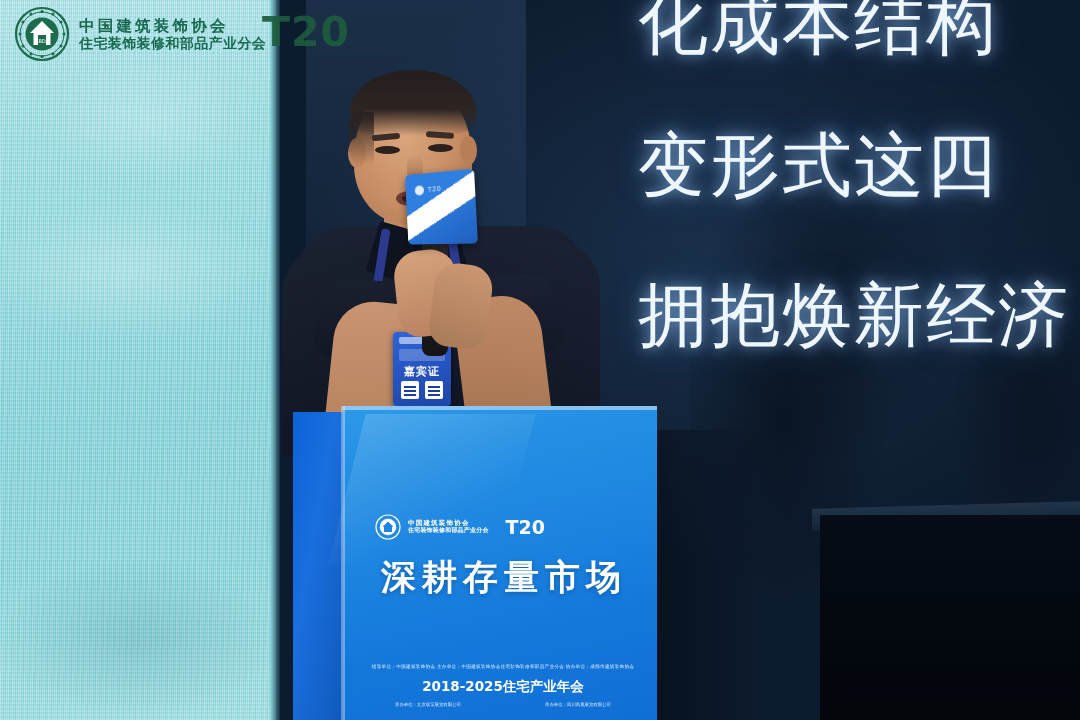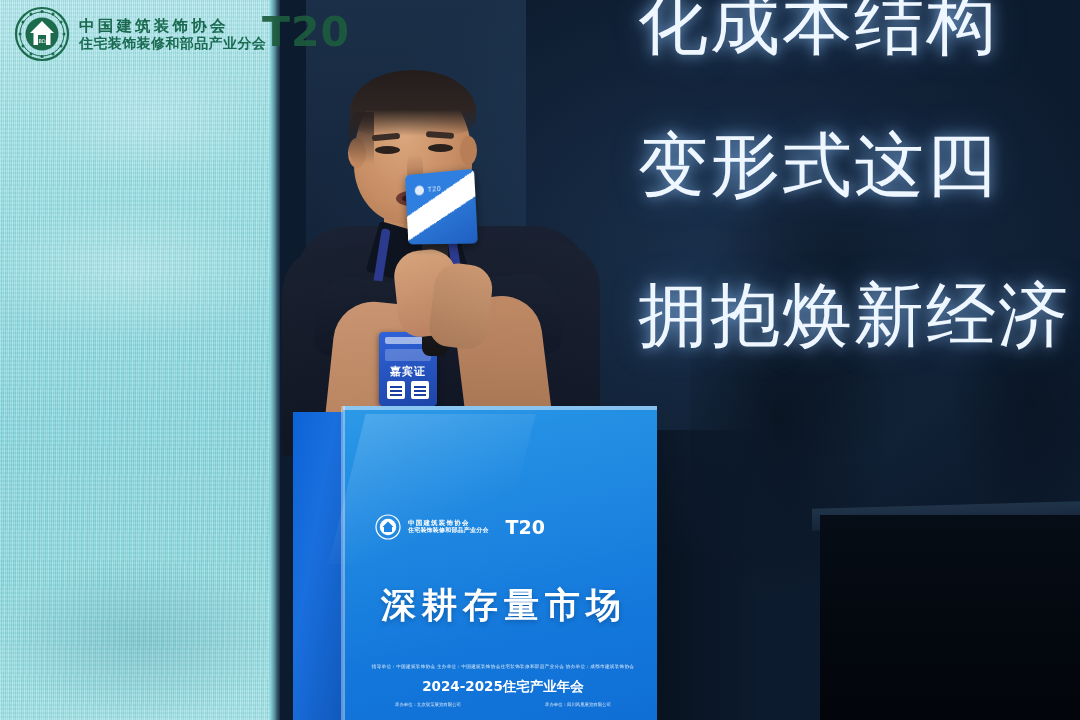--- a/index.html
+++ b/index.html
@@ -99,21 +99,21 @@
     background:linear-gradient(200deg,#1b2232,#0e1422);border-radius:12px 48px 0 0;}
   .collar-l{position:absolute;left:96px;top:176px;width:44px;height:52px;background:#0e1320;
     transform:rotate(16deg);border-radius:4px;}
   .collar-r{position:absolute;left:142px;top:174px;width:44px;height:52px;background:#0e1320;
     transform:rotate(-16deg);border-radius:4px;}
   .placket{position:absolute;left:128px;top:214px;width:10px;height:86px;background:#0a0f1a;}
   .lanyard-l{position:absolute;left:94px;top:178px;width:9px;height:150px;background:#2b3a8c;
     transform:rotate(9deg);border-radius:4px;}
   .lanyard-r{position:absolute;left:178px;top:176px;width:9px;height:110px;background:#2c3b90;
     transform:rotate(-9deg);border-radius:4px;}
-  .badge{position:absolute;left:103px;top:282px;width:58px;height:74px;
+  .badge{position:absolute;left:117px;top:282px;width:58px;height:74px;
     background:linear-gradient(165deg,#2f63d8,#1d45a8);border-radius:4px;
     box-shadow:0 2px 6px rgba(0,0,0,.5);overflow:hidden;}
   .badge-top{position:absolute;left:6px;top:5px;width:46px;height:7px;
     background:rgba(255,255,255,.55);border-radius:2px;}
   .badge-mid{position:absolute;left:6px;top:17px;width:46px;height:12px;
     background:rgba(255,255,255,.22);border-radius:2px;}
   .badge-title{position:absolute;left:0;top:32px;width:58px;text-align:center;
     font-size:11px;font-weight:700;color:#fff;letter-spacing:1px;}
   .badge-qr1{position:absolute;left:8px;top:49px;width:18px;height:18px;background:#fff;border-radius:2px;}
   .badge-qr2{position:absolute;left:32px;top:49px;width:18px;height:18px;background:#fff;border-radius:2px;}
@@ -156,21 +156,21 @@
   .podium-edge{position:absolute;left:48px;top:0;width:4px;height:320px;background:rgba(255,255,255,.35);}
 
   .pod-logo{position:absolute;left:82px;top:108px;width:260px;display:flex;align-items:center;gap:7px;justify-content:flex-start;}
   .pod-seal{width:26px;height:26px;flex:0 0 26px;position:relative;}
   .pod-brand{display:flex;flex-direction:column;line-height:1.25;}
   .pod-b1{font-size:6.5px;color:#fff;letter-spacing:1.2px;white-space:nowrap;font-weight:700;}
   .pod-b2{font-size:6px;color:#fff;letter-spacing:.2px;white-space:nowrap;font-weight:700;}
   .pod-t20{font-size:19px;font-weight:800;color:#fff;letter-spacing:0px;margin-left:10px;
     font-family:"DejaVu Sans",sans-serif;}
 
-  .pod-slogan{position:absolute;left:66px;top:180px;width:290px;text-align:center;color:#fff;
+  .pod-slogan{position:absolute;left:66px;top:152px;width:290px;text-align:center;color:#fff;
     font-family:"DejaVu Sans","Liberation Sans",sans-serif;}
   .pod-s1{font-size:35px;font-weight:800;letter-spacing:6px;line-height:1.12;
     text-shadow:0 2px 5px rgba(0,40,90,.35);}
   .pod-s2{font-size:35px;font-weight:800;letter-spacing:6px;line-height:1.12;
     text-shadow:0 2px 5px rgba(0,40,90,.35);}
 
   .pod-org{position:absolute;left:60px;top:258px;width:300px;text-align:center;
     font-size:4.6px;color:rgba(255,255,255,.88);letter-spacing:.3px;white-space:nowrap;}
   .pod-title-row{position:absolute;left:56px;top:272px;width:308px;display:flex;
     justify-content:center;gap:18px;color:#fff;font-size:13.5px;font-weight:700;white-space:nowrap;
@@ -309,21 +309,21 @@
       <div class="pod-t20">T20</div>
     </div>
 
     <div class="pod-slogan">
       <div class="pod-s1">深耕存量市场</div>
     </div>
 
     <div class="pod-org">指导单位：中国建筑装饰协会    主办单位：中国建筑装饰协会住宅装饰装修和部品产业分会    协办单位：成都市建筑装饰协会</div>
 
     <div class="pod-title-row">
-      <span>2024-2025住宅产业年会</span>
+      <span>2018-2025住宅产业年会</span>
     </div>
 
     <div class="pod-foot">
       <span>承办单位：北京双策展览有限公司</span>
       <span>承办单位：四川凤凰展览有限公司</span>
     </div>
   </div>
 
 </div>
 

